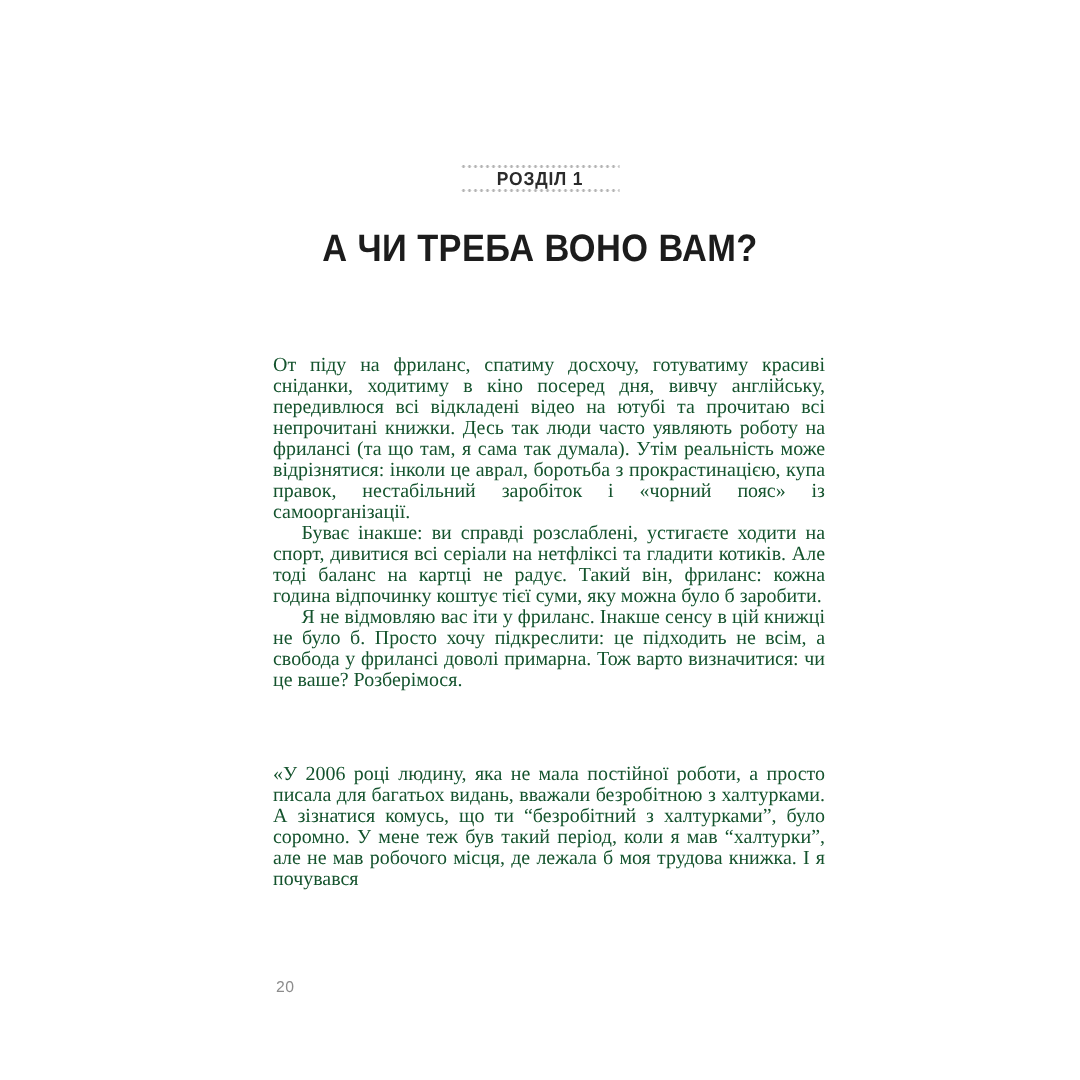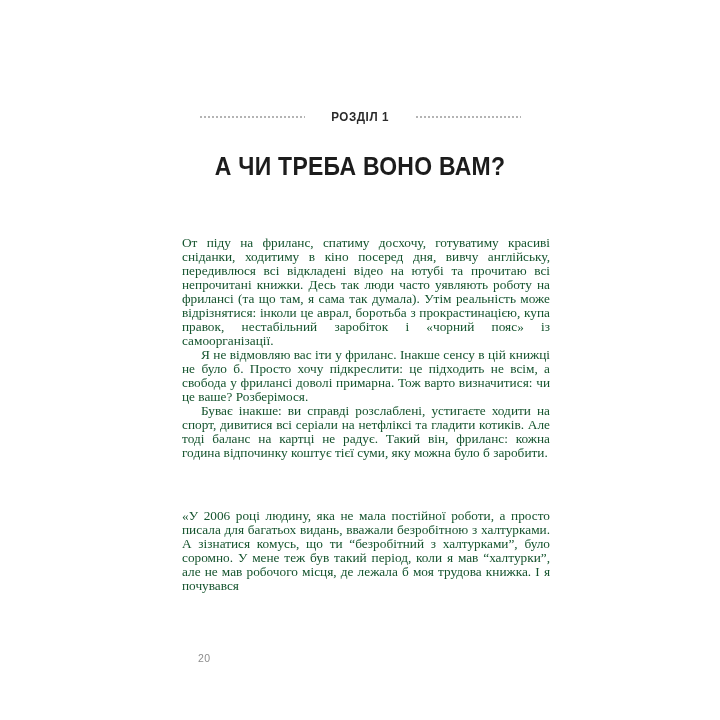--- a/index.html
+++ b/index.html
@@ -25,20 +25,21 @@
   
   .chapter-line {
     position: absolute;
     top: 110px;
     left: 0;
     width: 720px;
     display: flex;
     align-items: center;
     justify-content: center;
     gap: 0;
+    flex-direction: column;
   }
   .dot-rule {
     height: 2px;
     width: 106px;
     background-image: radial-gradient(circle, #b4b4b4 0.9px, rgba(0,0,0,0) 1.1px);
     background-size: 4px 2px;
     background-repeat: repeat-x;
     background-position: 0 0;
   }
   .chapter-label {
@@ -98,21 +99,21 @@
     line-height: 19px;
     color: #3a3a3a;
   }
 
   .gap-before-subhead { height: 30px; }
   .gap-after-subhead  { height: 19px; }
 
   
   .folio {
     position: absolute;
-    left: 198px;
+    left: 184px;
     top: 652px;
     font-family: "Liberation Sans", "DejaVu Sans", sans-serif;
     font-size: 10.5px;
     color: #8c8c8c;
     letter-spacing: 0.3px;
   }
 </style>
 </head>
 <body>
 
@@ -123,23 +124,23 @@
     <span class="chapter-label">РОЗДІЛ 1</span>
     <span class="dot-rule"></span>
   </div>
 
   <div class="chapter-title">А ЧИ ТРЕБА ВОНО ВАМ?</div>
 
   <div class="column">
 
     <p class="body">От піду на фриланс, спатиму досхочу, готуватиму красиві сніданки, ходитиму в кіно посеред дня, вивчу англійську, передивлюся всі відкладені відео на ютубі та прочитаю всі непрочитані книжки. Десь так люди часто уявляють роботу на фрилансі (та що там, я сама так думала). Утім реальність може відрізнятися: інколи це аврал, боротьба з прокрастинацією, купа правок, нестабільний заробіток і «чорний пояс» із самоорганізації.</p>
 
+    <p class="body indented">Буває інакше: ви справді розслаблені, устигаєте ходити на спорт, дивитися всі серіали на нетфліксі та гладити котиків. Але тоді баланс на картці не радує. Такий він, фриланс: кожна година відпочинку коштує тієї суми, яку можна було б заробити.</p>
+
     <p class="body indented">Я не відмовляю вас іти у фриланс. Інакше сенсу в цій книжці не було б. Просто хочу підкреслити: це підходить не всім, а свобода у фрилансі доволі примарна. Тож варто визначитися: чи це ваше? Розберімося.</p>
-
-    <p class="body indented">Буває інакше: ви справді розслаблені, устигаєте ходити на спорт, дивитися всі серіали на нетфліксі та гладити котиків. Але тоді баланс на картці не радує. Такий він, фриланс: кожна година відпочинку коштує тієї суми, яку можна було б заробити.</p>
 
     <div class="gap-before-subhead"></div>
 
 
     <div class="gap-after-subhead"></div>
 
     <p class="body">«У 2006 році людину, яка не мала постійної роботи, а просто писала для багатьох видань, вважали безробітною з халтурками. А зізнатися комусь, що ти “безробітний з халтурками”, було соромно. У мене теж був такий період, коли я мав “халтурки”, але не мав робочого місця, де лежала б моя трудова книжка. І я почувався</p>
 
   </div>
 

